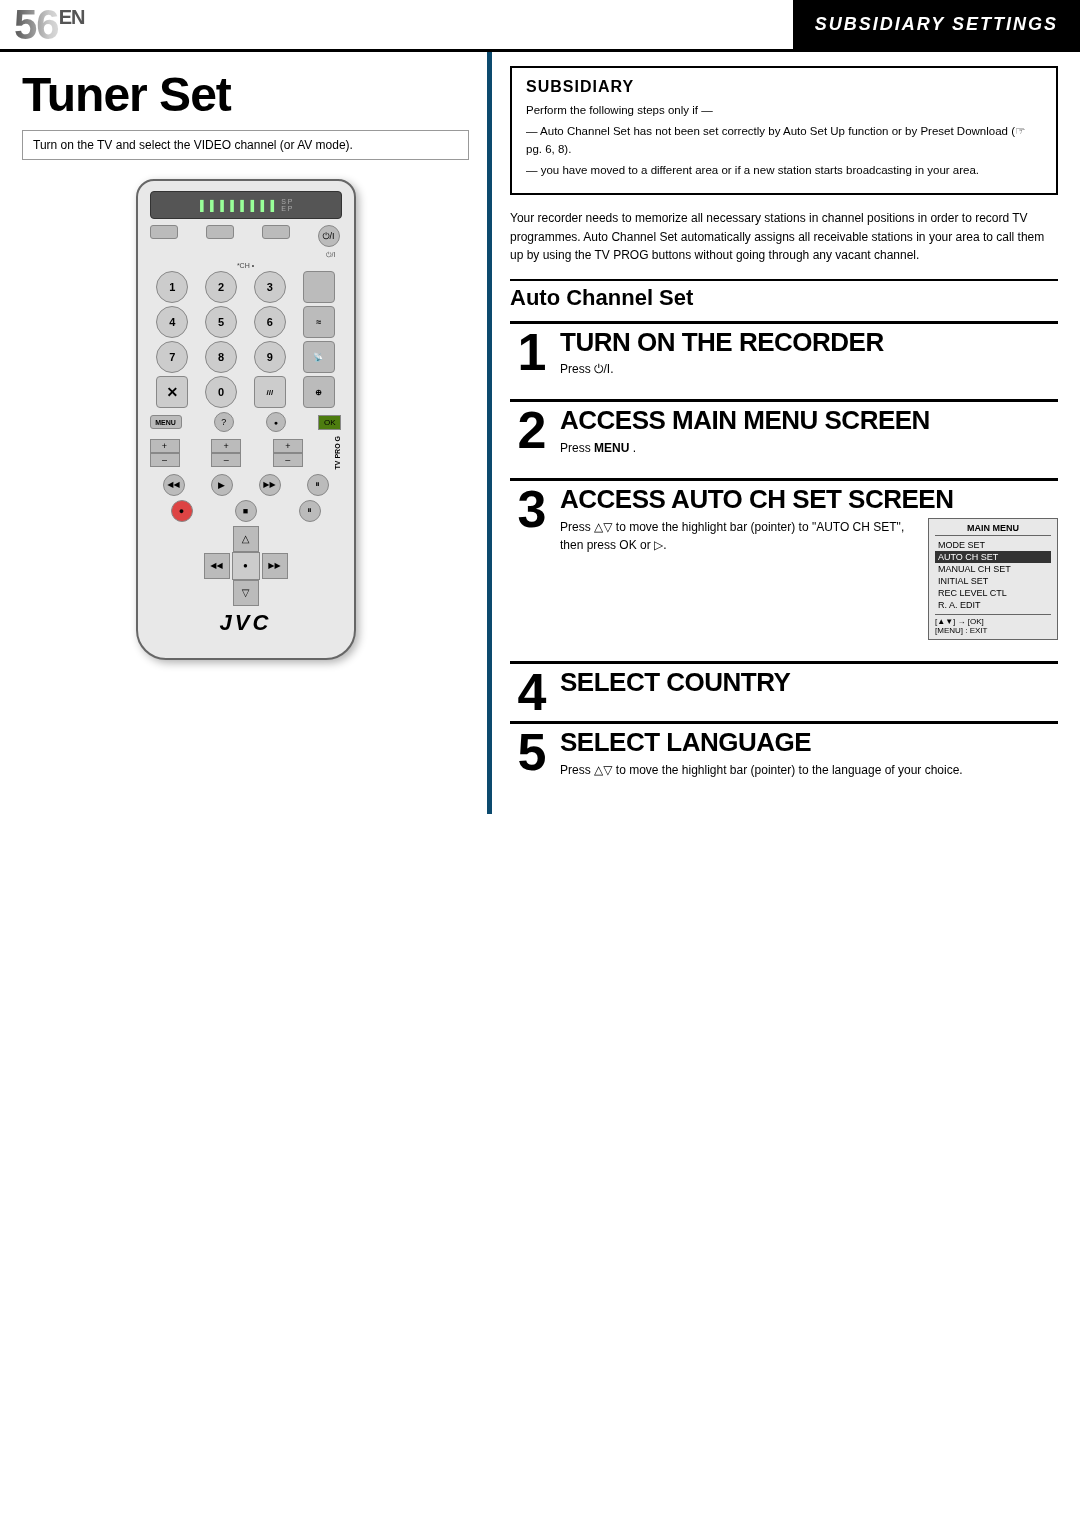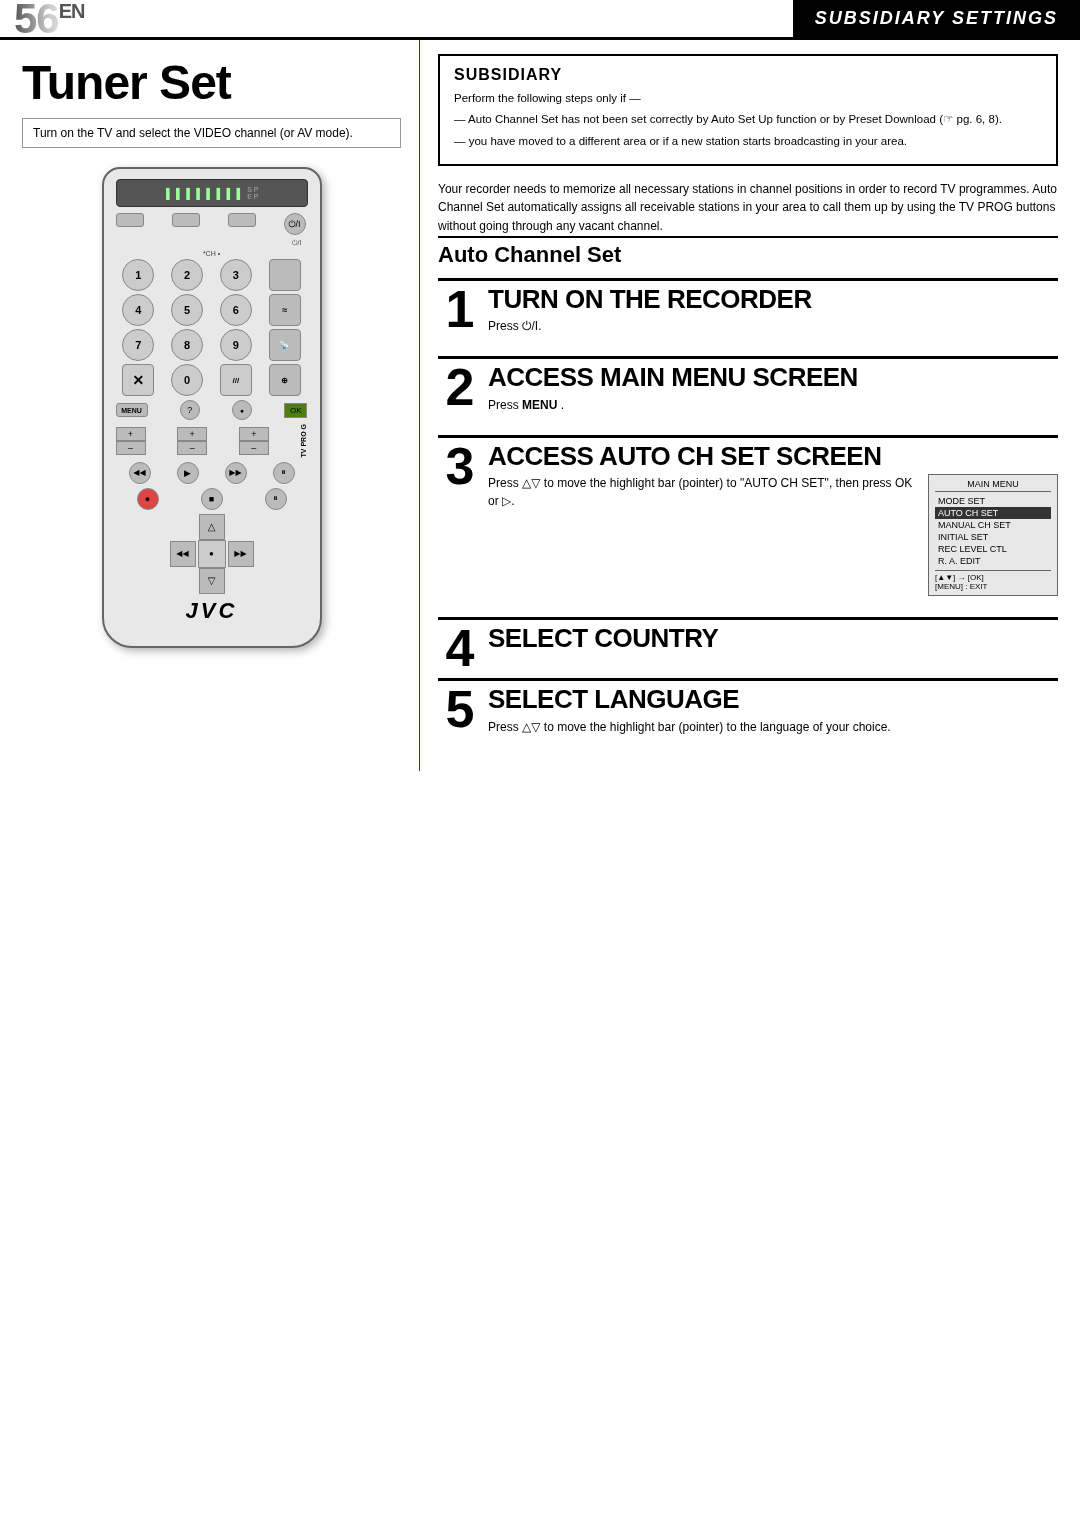--- a/index.html
+++ b/index.html
@@ -9,21 +9,21 @@
       background: #fff;
       font-family: Arial, Helvetica, sans-serif;
       font-size: 13px;
       color: #000;
     }
 
     
     .page-header {
       display: flex;
       align-items: stretch;
-      height: 40px;
+      height: 52px;
       border-bottom: 3px solid #000;
       margin-bottom: 0;
     }
     .page-number-area {
       flex: 0 0 auto;
       display: flex;
       align-items: center;
       padding: 0 18px 0 14px;
     }
     .page-number {
@@ -57,24 +57,24 @@
 
     
     .main-content {
       display: flex;
       flex-direction: row;
       padding: 0;
     }
 
     
     .left-col {
-      width: 420px;
+      width: 492px;
       flex-shrink: 0;
       padding: 18px 18px 18px 22px;
-      border-right: 1px solid #0c4a6e;
+      border-right: 5px solid #0c4a6e;
     }
     .section-title {
       font-size: 48px;
       font-weight: bold;
       line-height: 1.05;
       margin-bottom: 10px;
       letter-spacing: -1px;
     }
     .instruction-box {
       border: 1px solid #999;
@@ -273,20 +273,21 @@
     }
     .important-text {
       font-size: 11.5px;
       line-height: 1.5;
     }
     .important-text p { margin-bottom: 4px; }
 
     .body-text {
       font-size: 12px;
       line-height: 1.55;
+      margin-bottom: 14px;
     }
 
     
     .subsection-heading {
       font-size: 22px;
       font-weight: bold;
       margin-bottom: 10px;
       border-top: 2px solid #000;
       padding-top: 4px;
     }
@@ -333,21 +334,21 @@
     .screen-mockup {
       border: 1px solid #666;
       background: #e8e8e8;
       padding: 4px 6px;
       font-size: 9px;
       width: 130px;
       float: right;
       margin-left: 8px;
     }
     .screen-mockup .mock-title {
-      font-weight: normal;
+      font-weight: bold;
       font-size: 9px;
       text-align: center;
       border-bottom: 1px solid #666;
       margin-bottom: 3px;
       padding-bottom: 2px;
     }
     .screen-mockup .mock-item {
       padding: 1px 3px;
       font-size: 9px;
     }

